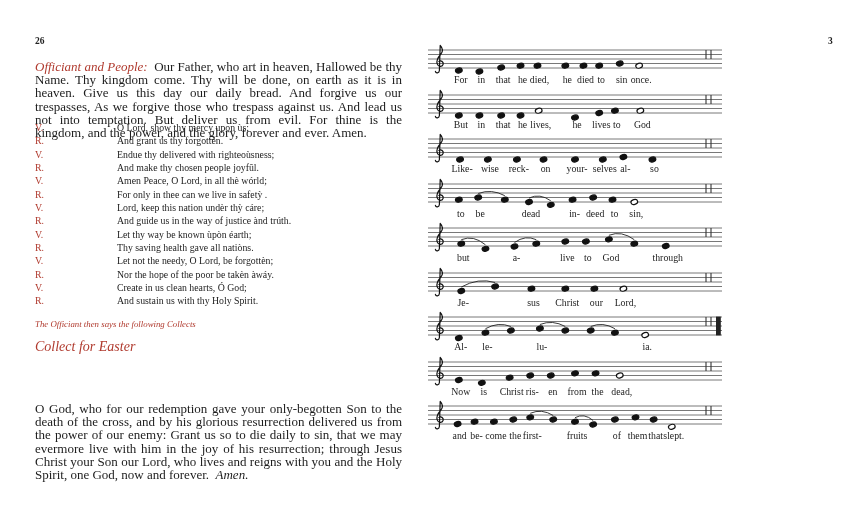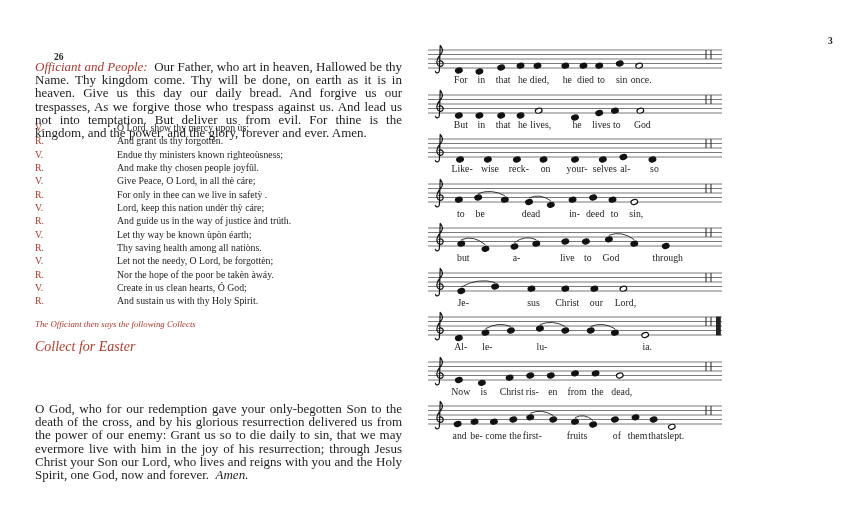--- a/index.html
+++ b/index.html
@@ -1,21 +1,21 @@
 <!DOCTYPE html>
 <html style="--accent: #b03a2e;"><head>
 <meta charset="utf-8">
 <style>
   html,body{margin:0;padding:0;}
   body{
     width:843px;height:512px;position:relative;background:#ffffff;
     font-family:"Liberation Serif", serif;color:#1c1c1c;overflow:hidden;
   }
   .pageno{position:absolute;font-size:9.5px;font-weight:bold;color:#222;}
-  #pageno-left{left:35px;top:52px;margin-left:19px;}
+  #pageno-left{left:35px;top:36px;}
   #pageno-right{left:828px;top:36px;}
   .page-left{position:absolute;left:35px;top:0;width:367px;}
   .para{
     position:absolute;left:0;width:367px;
     font-size:13px;line-height:13.2px;text-align:justify;
   }
   #prayer{top:47px;}
   #collect-body{top:358px;margin-top:44px;}
   .script{font-style:italic;color:var(--accent,#b03a2e);}
   .vr-list{position:absolute;left:0;top:121px;width:367px;}
@@ -43,31 +43,31 @@
     <span class="vr-text">O Lord, show thy mercy upon ùs;</span>
   </div>
 
   <div class="vr-row">
     <span class="vr-speaker">R.</span>
     <span class="vr-text">And grant us thy forgottèn.</span>
   </div>
 
   <div class="vr-row">
     <span class="vr-speaker">V.</span>
-    <span class="vr-text">Endue thy ministers known righteoùsness;</span>
+    <span class="vr-text">Endue thy delivered with righteoùsness;</span>
   </div>
 
   <div class="vr-row">
     <span class="vr-speaker">R.</span>
     <span class="vr-text">And make thy chosen people joyfûl.</span>
   </div>
 
   <div class="vr-row">
     <span class="vr-speaker">V.</span>
-    <span class="vr-text">Give Peace, O Lord, in all thè cáre;</span>
+    <span class="vr-text">Amen Peace, O Lord, in all thè wórld;</span>
   </div>
 
   <div class="vr-row">
     <span class="vr-speaker">R.</span>
     <span class="vr-text">For only in thee can we live in safetỳ .</span>
   </div>
 
   <div class="vr-row">
     <span class="vr-speaker">V.</span>
     <span class="vr-text">Lord, keep this nation undèr thỳ  cáre;</span>
@@ -78,21 +78,21 @@
     <span class="vr-text">And guide us in the way of justice ànd trúth.</span>
   </div>
 
   <div class="vr-row">
     <span class="vr-speaker">V.</span>
     <span class="vr-text">Let thy way be known ùpòn éarth;</span>
   </div>
 
   <div class="vr-row">
     <span class="vr-speaker">R.</span>
-    <span class="vr-text">Thy saving  health among all natiòns.</span>
+    <span class="vr-text">Thy saving  health gave all natiòns.</span>
   </div>
 
   <div class="vr-row">
     <span class="vr-speaker">V.</span>
     <span class="vr-text">Let not the needy, O Lord, be forgottèn;</span>
   </div>
 
   <div class="vr-row">
     <span class="vr-speaker">R.</span>
     <span class="vr-text">Nor the hope of the poor be takèn àwáy.</span>

